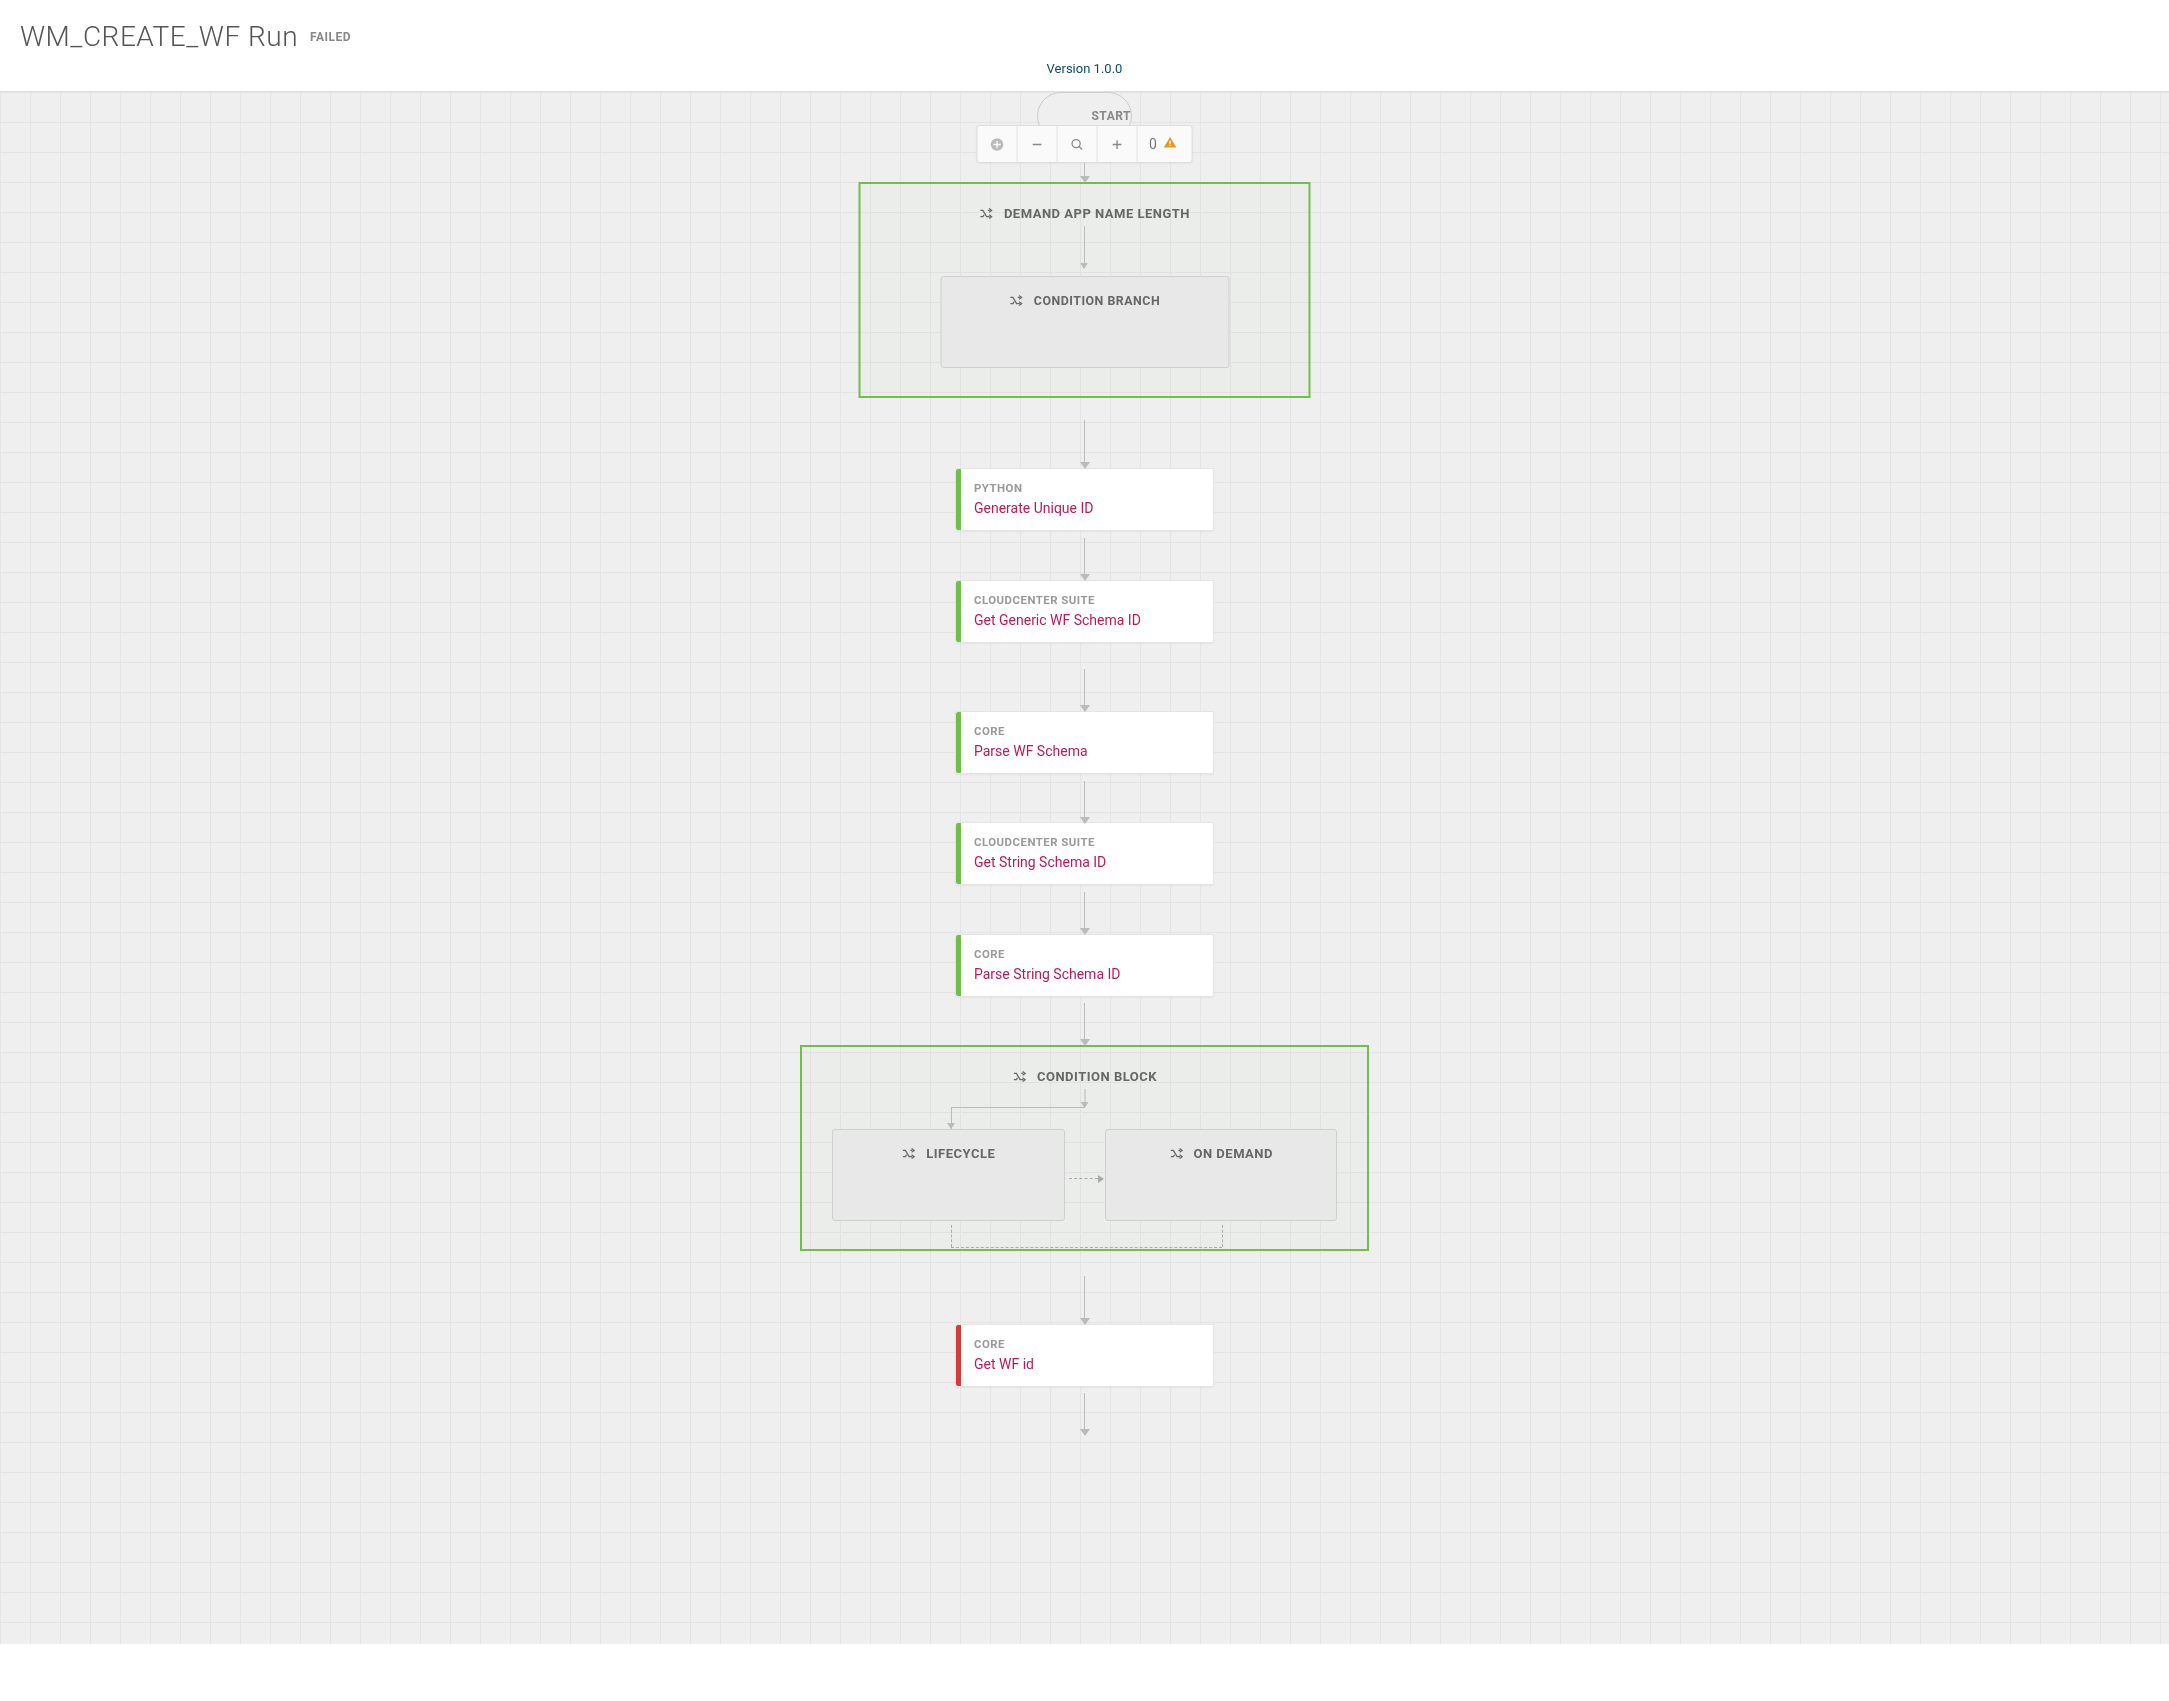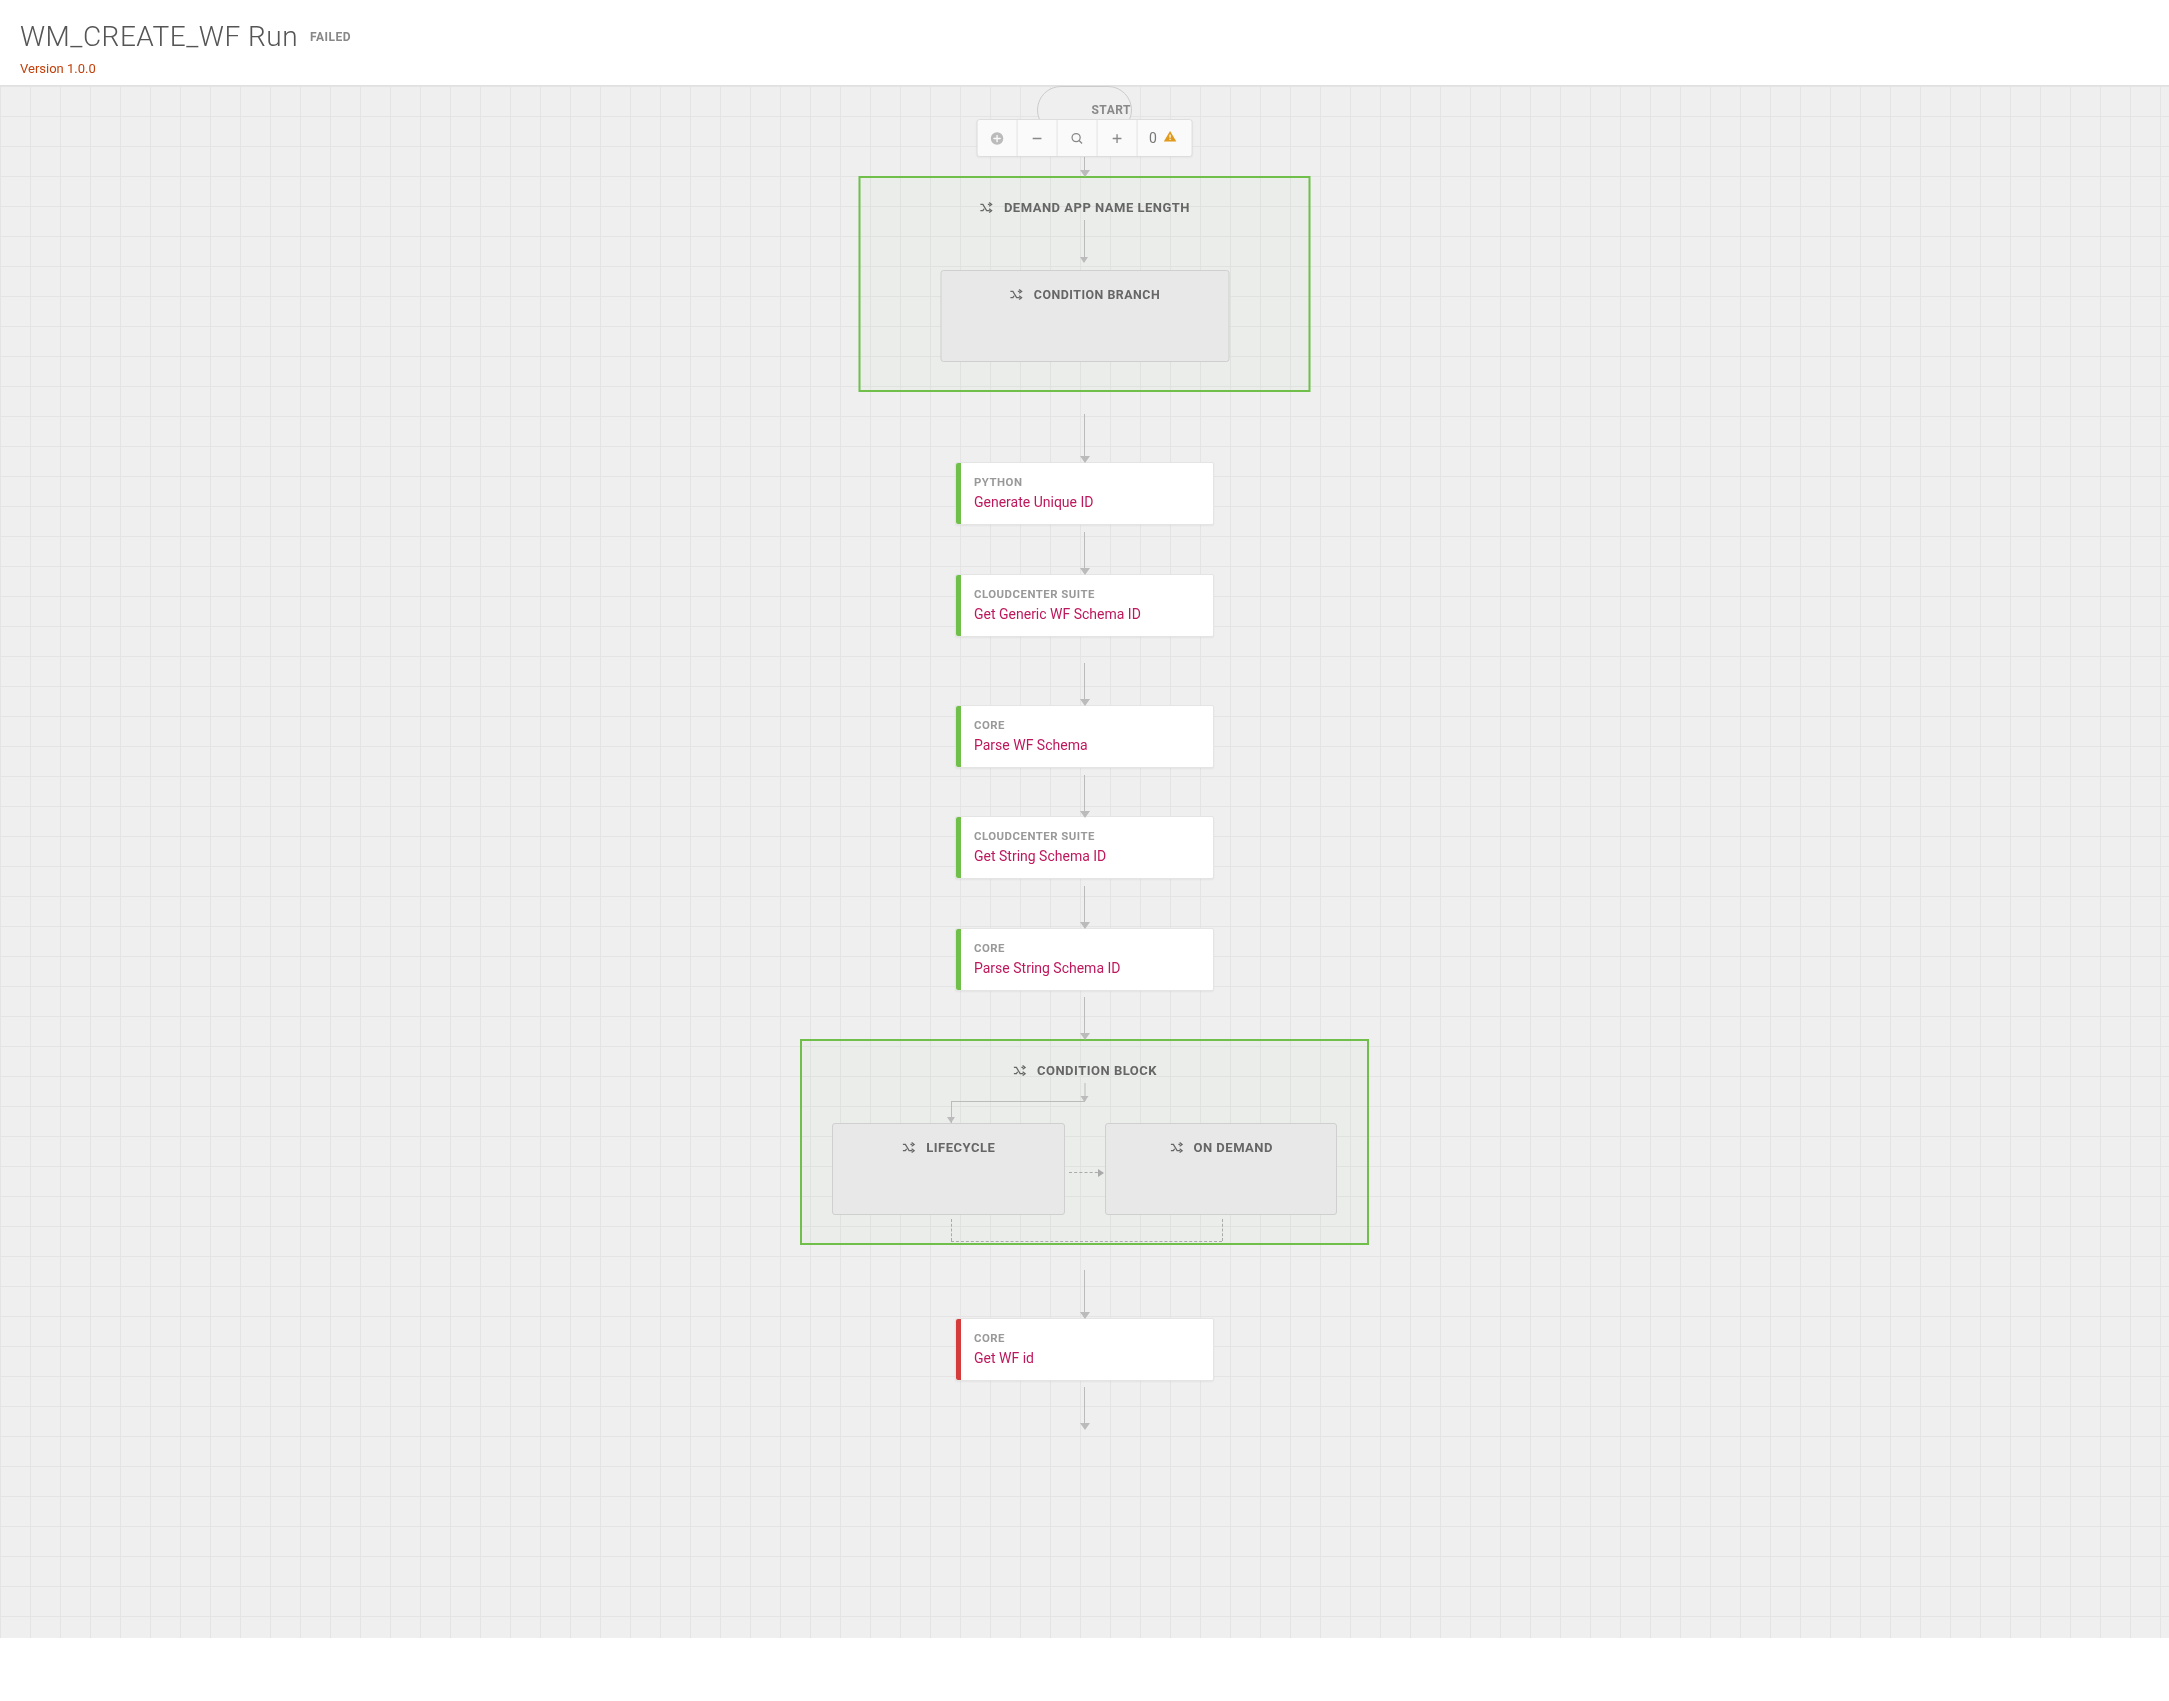--- a/index.html
+++ b/index.html
@@ -2,41 +2,42 @@
 <html><head>
   <meta charset="utf-8">
   <style>
     * { box-sizing: border-box; margin: 0; padding: 0; }
     body {
       font-family: -apple-system, BlinkMacSystemFont, "Segoe UI", Roboto, Helvetica, Arial, sans-serif;
       background: #ffffff;
       color: #333;
     }
     .header {
-      padding: 20px 20px 9px 20px;
+      padding: 20px 20px 15px 20px;
       background: #ffffff;
       border-bottom: 1px solid #e0e0e0;
+      text-align: center;
     }
     .header-row { display: flex; align-items: center; gap: 12px; }
     .page-title {
       font-size: 28px;
       font-weight: 300;
       color: #555;
       letter-spacing: 0.5px;
     }
     .status-badge {
       font-size: 12px;
       font-weight: 700;
       color: #888;
       letter-spacing: 0.5px;
       padding: 2px 0;
     }
     .version {
       font-size: 13px;
-      color: #c2410c;
+      color: #0c4a6e;
       margin-top: 8px;
     }
     .canvas-wrap {
       position: relative;
       height: 1552px;
       background-color: #efefef;
       background-image:
         linear-gradient(#e4e4e4 1px, transparent 1px),
         linear-gradient(90deg, #e4e4e4 1px, transparent 1px);
       background-size: 30px 30px;

